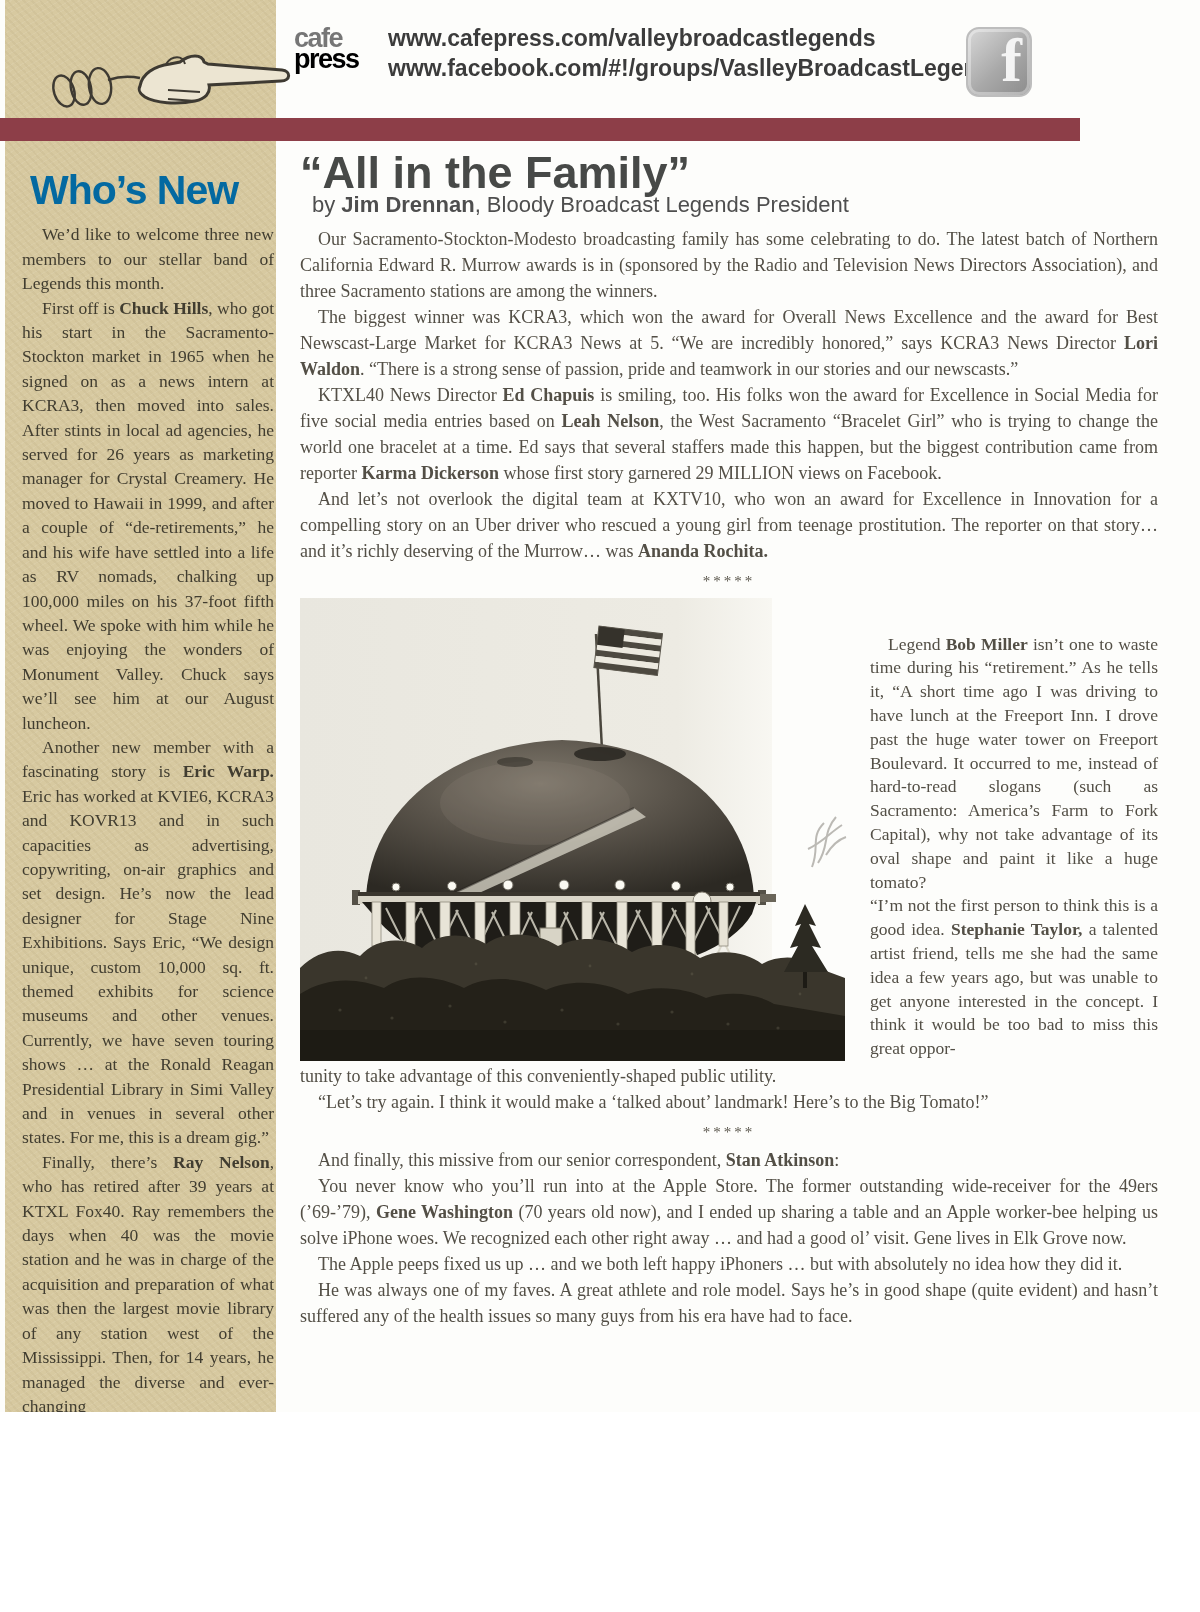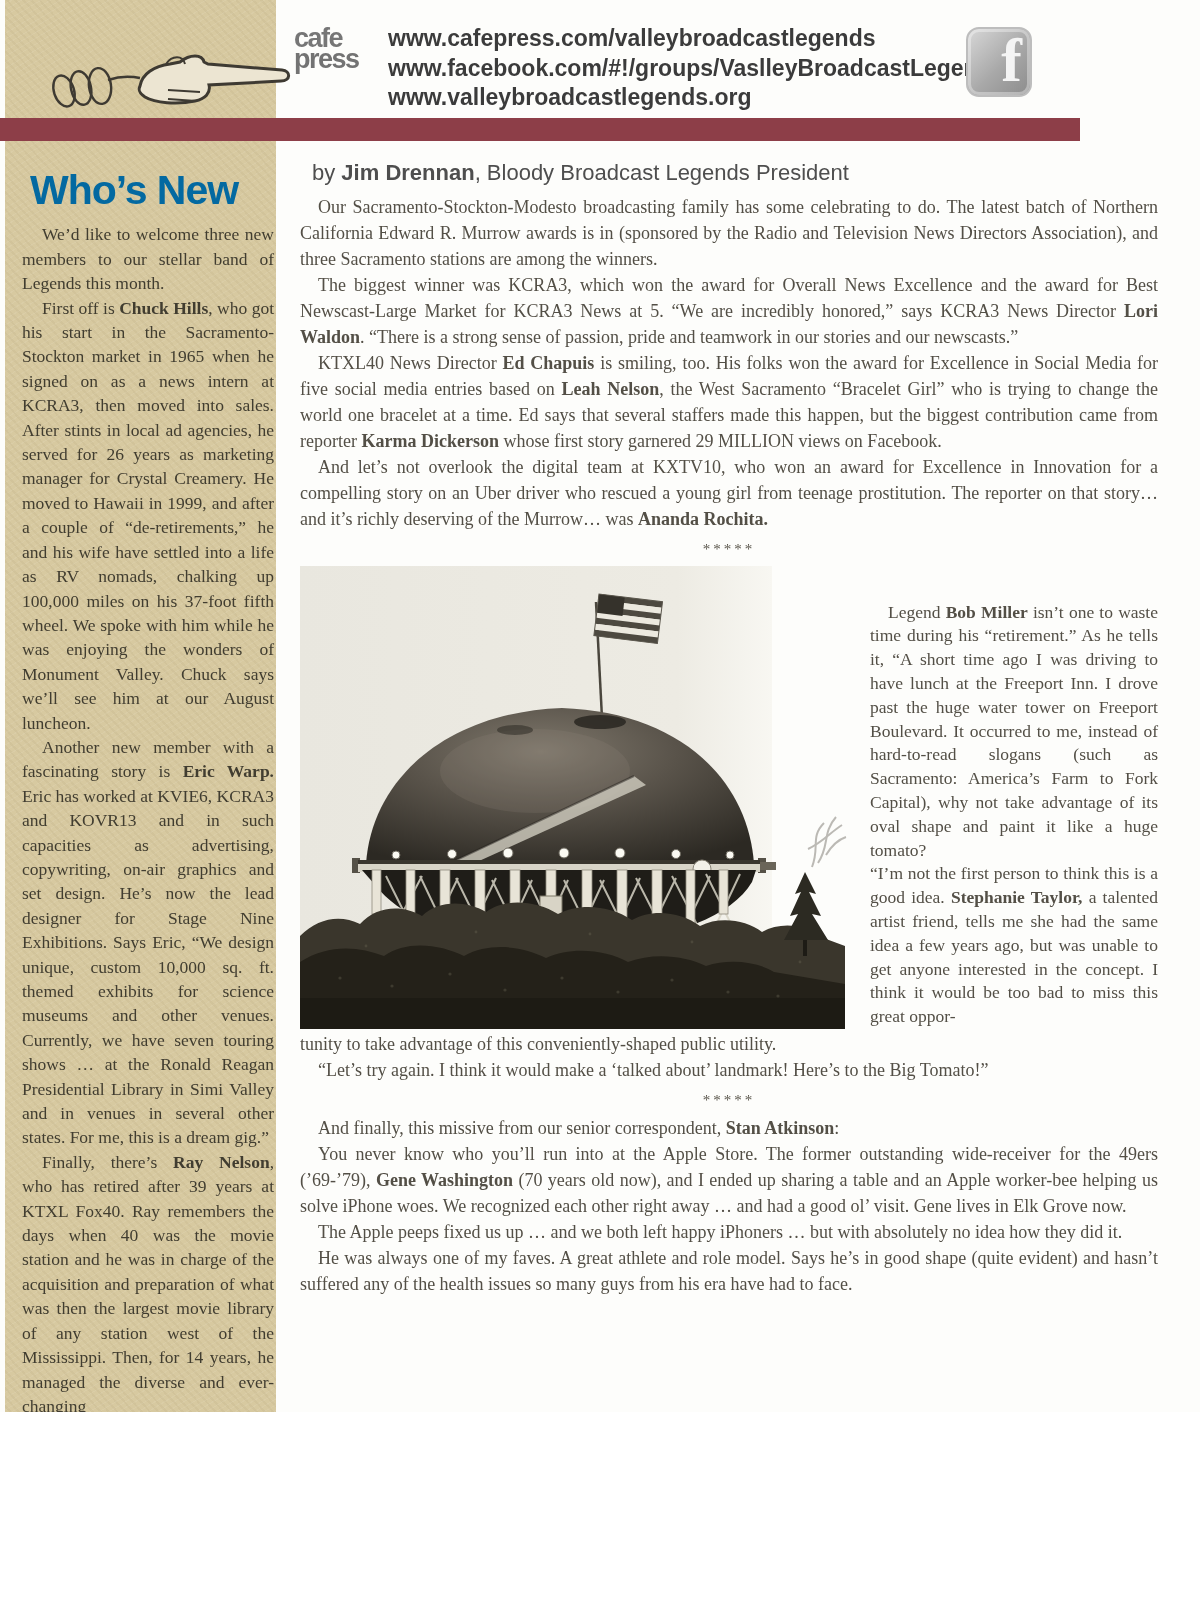--- a/index.html
+++ b/index.html
@@ -19,21 +19,21 @@
   .bseg{font-weight:bold;margin-top:16px;}
   .continued{font-family:"Liberation Sans",sans-serif;font-size:20px;color:#3c3a30;
              text-align:center;margin-top:4px;}
 
   
   .maroon-bar{position:absolute;left:0;top:118px;width:1080px;height:23px;background:#8d3e48;}
   .hand{position:absolute;left:46px;top:44px;width:252px;height:74px;}
   .cafepress{position:absolute;left:294px;top:28px;font-family:"Liberation Sans",sans-serif;
              font-weight:bold;line-height:21px;letter-spacing:-1.5px;font-size:27px;}
   .cafepress .l1{color:#767676;}
-  .cafepress .l2{color:#737373;}
+  .cafepress .l2{color:#000000;}
   .urls{position:absolute;left:388px;top:24px;font-family:"Liberation Sans",sans-serif;
         font-weight:600;font-size:23px;color:#3b3b3b;line-height:29.5px;}
   .fb{position:absolute;left:966px;top:27px;width:62px;height:66px;border-radius:13px;
       background:linear-gradient(135deg,#d8d8d8 0%,#a8a8a8 55%,#8c8c8c 100%);
       border:2px solid #bdbdbd;box-shadow:inset 0 0 0 3px rgba(255,255,255,.35);overflow:hidden;}
   .fb .f{position:absolute;right:8px;top:-4px;color:#f4f4f4;font-family:"Liberation Serif",serif;
          font-weight:bold;font-size:62px;}
 
   
   .main{position:absolute;left:300px;top:160px;width:858px;color:#534f46;
@@ -71,39 +71,39 @@
   </svg>
 
   <div class="cafepress">
     <div class="l1">cafe</div>
     <div class="l2">press</div>
   </div>
 
   <div class="urls">
     <div>www.cafepress.com/valleybroadcastlegends</div>
     <div>www.facebook.com/#!/groups/VaslleyBroadcastLegends</div>
-    <div>www.valleybroadcastlegends.org</div>
   </div>
 
   <div class="fb">
     <div class="f">f</div>
   </div>
 
   <div class="maroon-bar"></div>
 
   <div class="sidebar">
     <h2>Who’s New</h2>
     <p class="sp"><span>We’d like to welcome three new members to our stellar band of Legends this month.</span></p>
     <p class="sp"><span>First off is </span><span class="bseg">Chuck Hills</span><span>, who got his start in the Sacramento-Stockton market in 1965 when he signed on as a news intern at KCRA3, then moved into sales. After stints in local ad agencies, he served for 26 years as marketing manager for Crystal Creamery. He moved to Hawaii in 1999, and after a couple of “de-retirements,” he and his wife have settled into a life as RV nomads, chalking up 100,000 miles on his 37-foot fifth wheel. We spoke with him while he was enjoying the wonders of Monument Valley. Chuck says we’ll see him at our August luncheon.</span></p>
     <p class="sp"><span>Another new member with a fascinating story is </span><span class="bseg">Eric Warp.</span><span> Eric has worked at KVIE6, KCRA3 and KOVR13 and in such capacities as advertising, copywriting, on-air graphics and set design. He’s now the lead designer for Stage Nine Exhibitions. Says Eric, “We design unique, custom 10,000 sq. ft. themed exhibits for science museums and other venues. Currently, we have seven touring shows … at the Ronald Reagan Presidential Library in Simi Valley and in venues in several other states. For me, this is a dream gig.”</span></p>
     <p class="sp"><span>Finally, there’s </span><span class="bseg">Ray Nelson</span><span>, who has retired after 39 years at KTXL Fox40. Ray remembers the days when 40 was the movie station and he was in charge of the acquisition and preparation of what was then the largest movie library of any station west of the Mississippi. Then, for 14 years, he managed the diverse and ever-changing</span></p>
     <div class="continued">Continued on next page</div>
   </div>
 
   <div class="main">
+    <h1 class="title">“All in the Family”</h1>
     <div class="byline"><span>by </span><span class="bseg">Jim Drennan</span><span>, Bloody Broadcast Legends President</span></div>
 
     <p class="p"><span>Our Sacramento-Stockton-Modesto broadcasting family has some celebrating to do. The latest batch of Northern California Edward R. Murrow awards is in (sponsored by the Radio and Television News Directors Association), and three Sacramento stations are among the winners.</span></p>
     <p class="p"><span>The biggest winner was KCRA3, which won the award for Overall News Excellence and the award for Best Newscast-Large Market for KCRA3 News at 5. “We are incredibly honored,” says KCRA3 News Director </span><span class="bseg">Lori Waldon</span><span>. “There is a strong sense of passion, pride and teamwork in our stories and our newscasts.”</span></p>
     <p class="p"><span>KTXL40 News Director </span><span class="bseg">Ed Chapuis</span><span> is smiling, too. His folks won the award for Excellence in Social Media for five social media entries based on </span><span class="bseg">Leah Nelson</span><span>, the West Sacramento “Bracelet Girl” who is trying to change the world one bracelet at a time. Ed says that several staffers made this happen, but the biggest contribution came from reporter </span><span class="bseg">Karma Dickerson</span><span> whose first story garnered 29 MILLION views on Facebook.</span></p>
     <p class="p"><span>And let’s not overlook the digital team at KXTV10, who won an award for Excellence in Innovation for a compelling story on an Uber driver who rescued a young girl from teenage prostitution. The reporter on that story…and it’s richly deserving of the Murrow… was </span><span class="bseg">Ananda Rochita.</span></p>
     <div class="sep">*****</div>
 
     <div class="row">
       <svg class="photo" viewBox="0 0 545 463">

